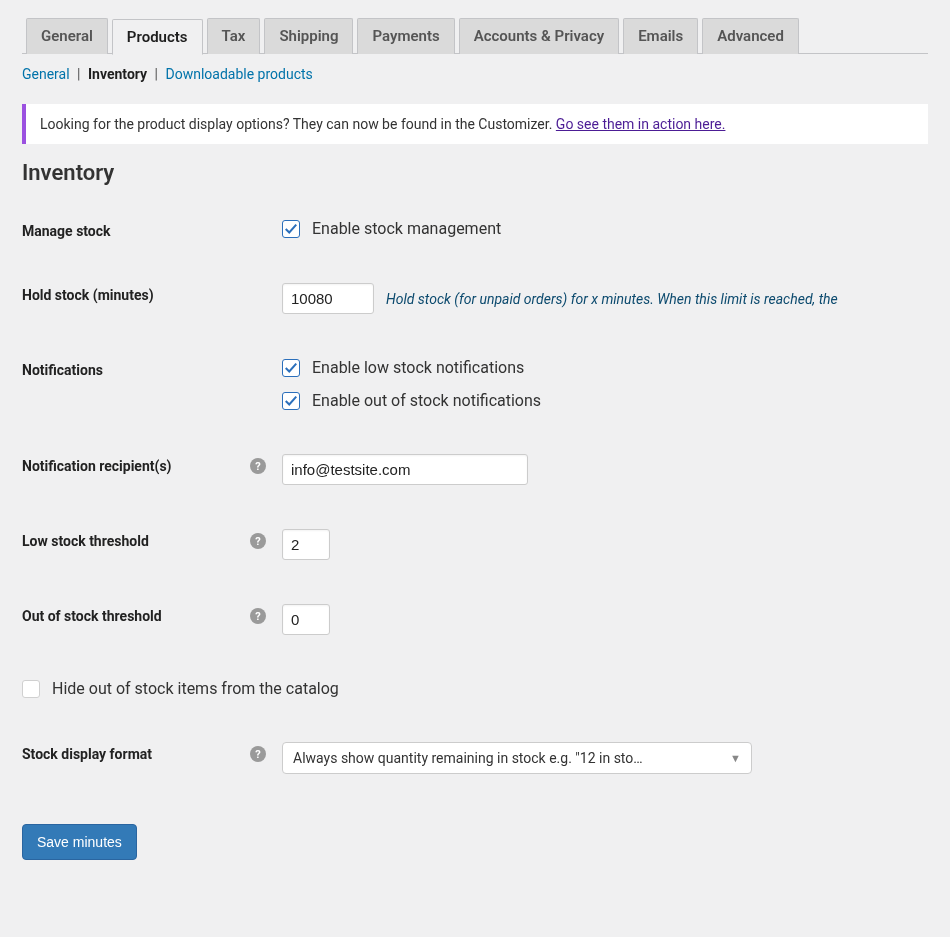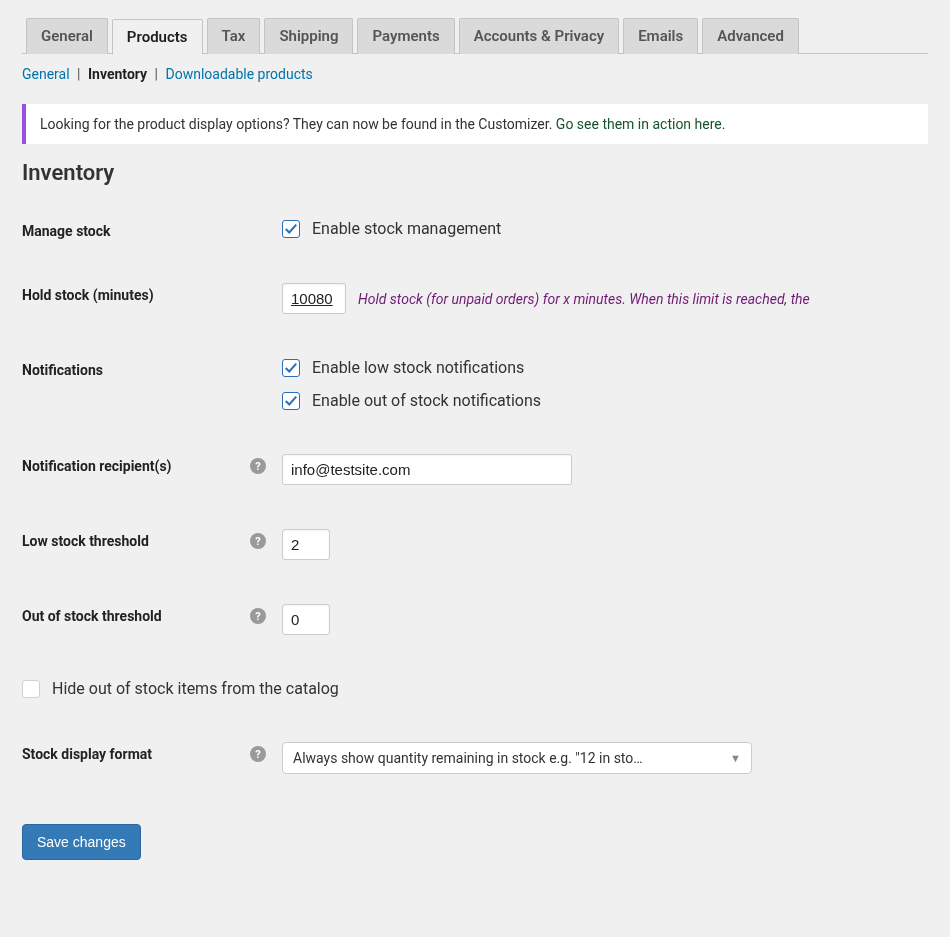--- a/index.html
+++ b/index.html
@@ -52,21 +52,22 @@
     
     .notice {
       background: #fff;
       border-left: 4px solid #9b51e0;
       padding: 12px 14px;
       margin: 0 0 16px 0;
       font-size: 14px;
       color: #333;
     }
     .notice a {
-      color: #14532d;
+      color: #4c1d95;
+      text-decoration: underline;
       cursor: pointer;
     }
 
     h2.section-title {
       font-size: 22px;
       font-weight: 600;
       margin: 6px 0 34px 0;
     }
 
     
@@ -135,27 +136,27 @@
     }
     input.text-input {
       border: 1px solid #ccc;
       background: #fff;
       padding: 6px 8px;
       font-size: 15px;
       color: #222;
       border-radius: 3px;
       box-shadow: inset 0 1px 2px rgba(0,0,0,0.05);
     }
-    input.text-input.narrow { width: 64px; text-decoration: underline; }
+    input.text-input.narrow { width: 92px; }
     input.text-input.xnarrow { width: 48px; }
-    input.text-input.medium { width: 290px; }
+    input.text-input.medium { width: 246px; }
     .inline-help {
       font-style: italic;
       font-size: 14px;
-      color: #701a75;
+      color: #0c4a6e;
     }
     .select {
       display: flex;
       align-items: center;
       justify-content: space-between;
       width: 470px;
       background: #fff;
       border: 1px solid #ccc;
       padding: 7px 10px;
       font-size: 14px;
@@ -307,16 +308,16 @@
     <div class="field-cell">
       <div class="select">
         <span>Always show quantity remaining in stock e.g. "12 in sto…</span>
         <span class="caret">▼</span>
       </div>
     </div>
   </div>
 
 </div>
 
-<button class="button-primary">Save changes</button>
+<button class="button-primary">Save minutes</button>
 
 
 
 
 </body></html>

